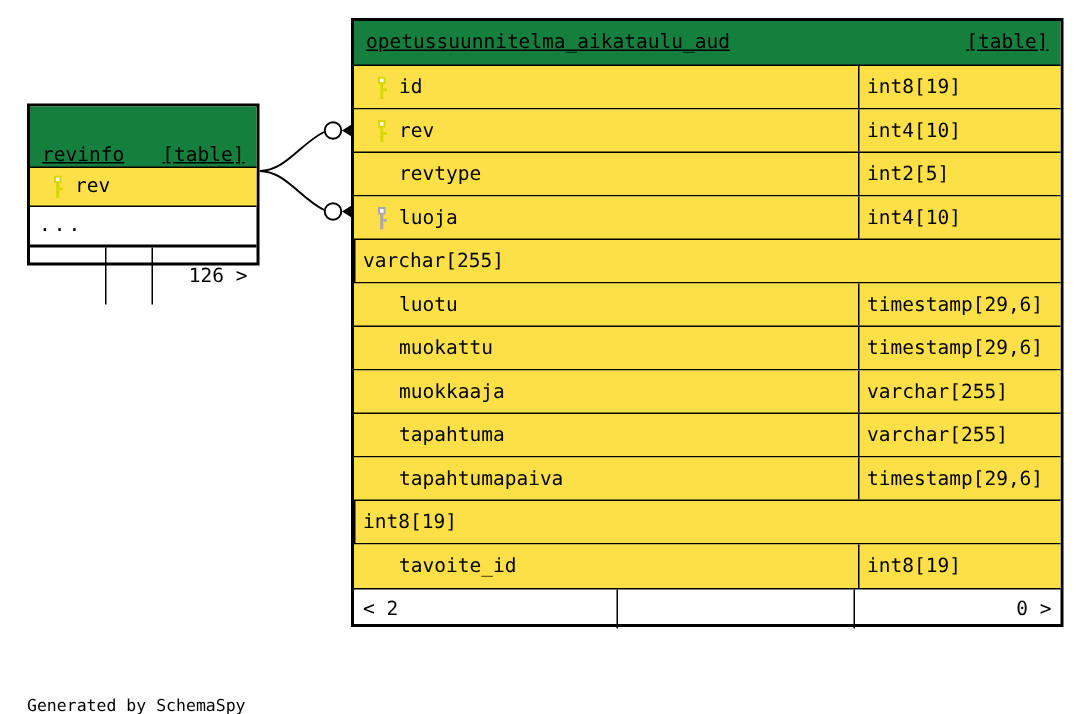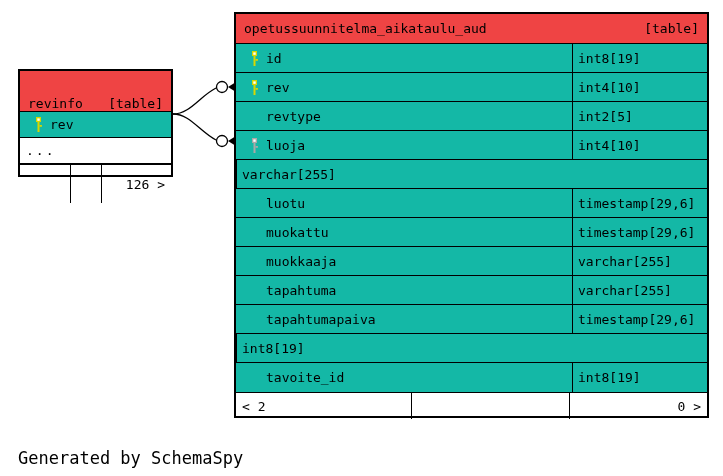--- a/index.html
+++ b/index.html
@@ -20,33 +20,34 @@
   .entity {
     position: absolute;
     background: #ffffff;
     border: 2px solid #000000;
     box-sizing: border-box;
   }
   .ent-header {
     display: flex;
     align-items: center;
     justify-content: space-between;
-    background: #ef4444;
+    background: #15803d;
     border-bottom: 1px solid #000000;
     box-sizing: border-box;
     padding: 0 8px;
     font-size: 13px;
     letter-spacing: 0px;
+    text-decoration: underline;
   }
   .ent-row {
     display: flex;
     align-items: stretch;
     border-bottom: 1px solid #000000;
     box-sizing: border-box;
-    background: #14b8a6;
+    background: #fde047;
   }
   .ent-row:last-child { border-bottom: none; }
   .cell-name {
     display: flex;
     align-items: center;
     box-sizing: border-box;
     padding-left: 8px;
     font-size: 13px;
     overflow: hidden;
     white-space: nowrap;
@@ -137,22 +138,22 @@
     top: 0;
     width: 723px;
     height: 476px;
     pointer-events: none;
   }
 
   
   #credit {
     position: absolute;
     left: 18px;
-    top: 448px;
-    font-size: 17px;
+    top: 464px;
+    font-size: 11px;
     white-space: nowrap;
   }
 </style>
 </head>
 <body>
 
 <svg id="edges" viewBox="0 0 723 476" xmlns="http://www.w3.org/2000/svg">
 
   <path d="M 173 114 C 190 114, 200 96, 216 88" fill="none" stroke="#000000" stroke-width="1.3"></path>
   <circle cx="222" cy="87" r="5.5" fill="#ffffff" stroke="#000000" stroke-width="1.3"></circle>

